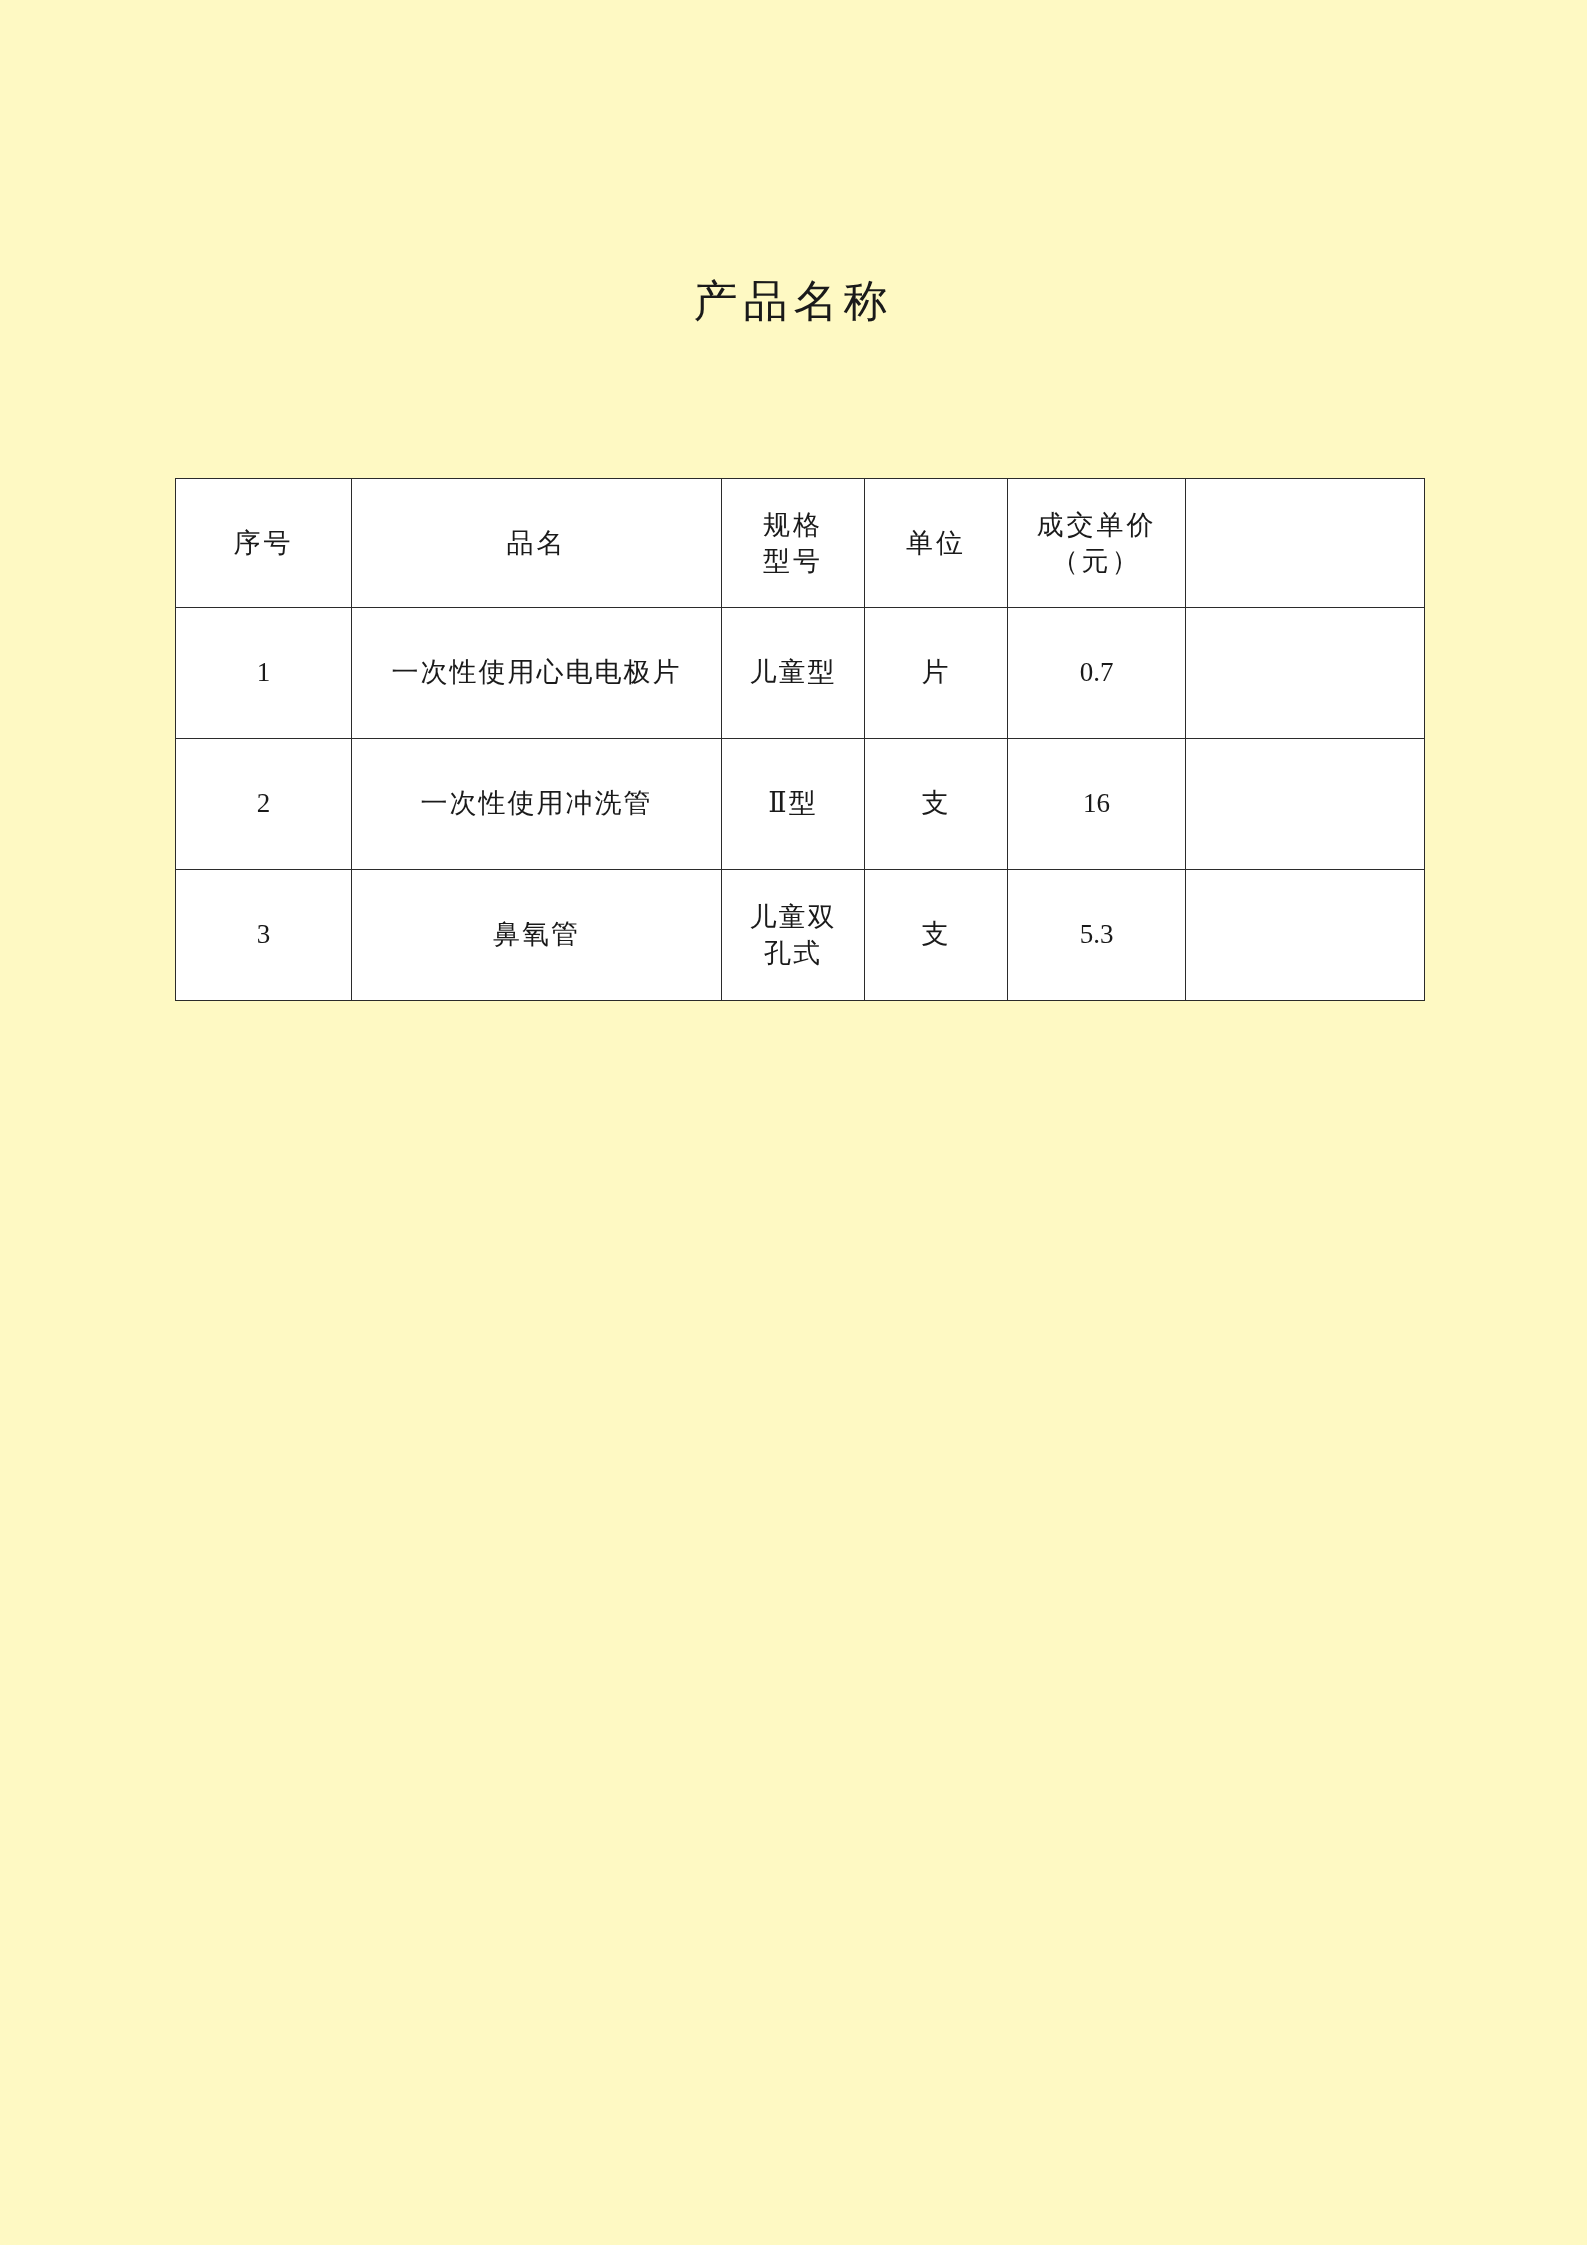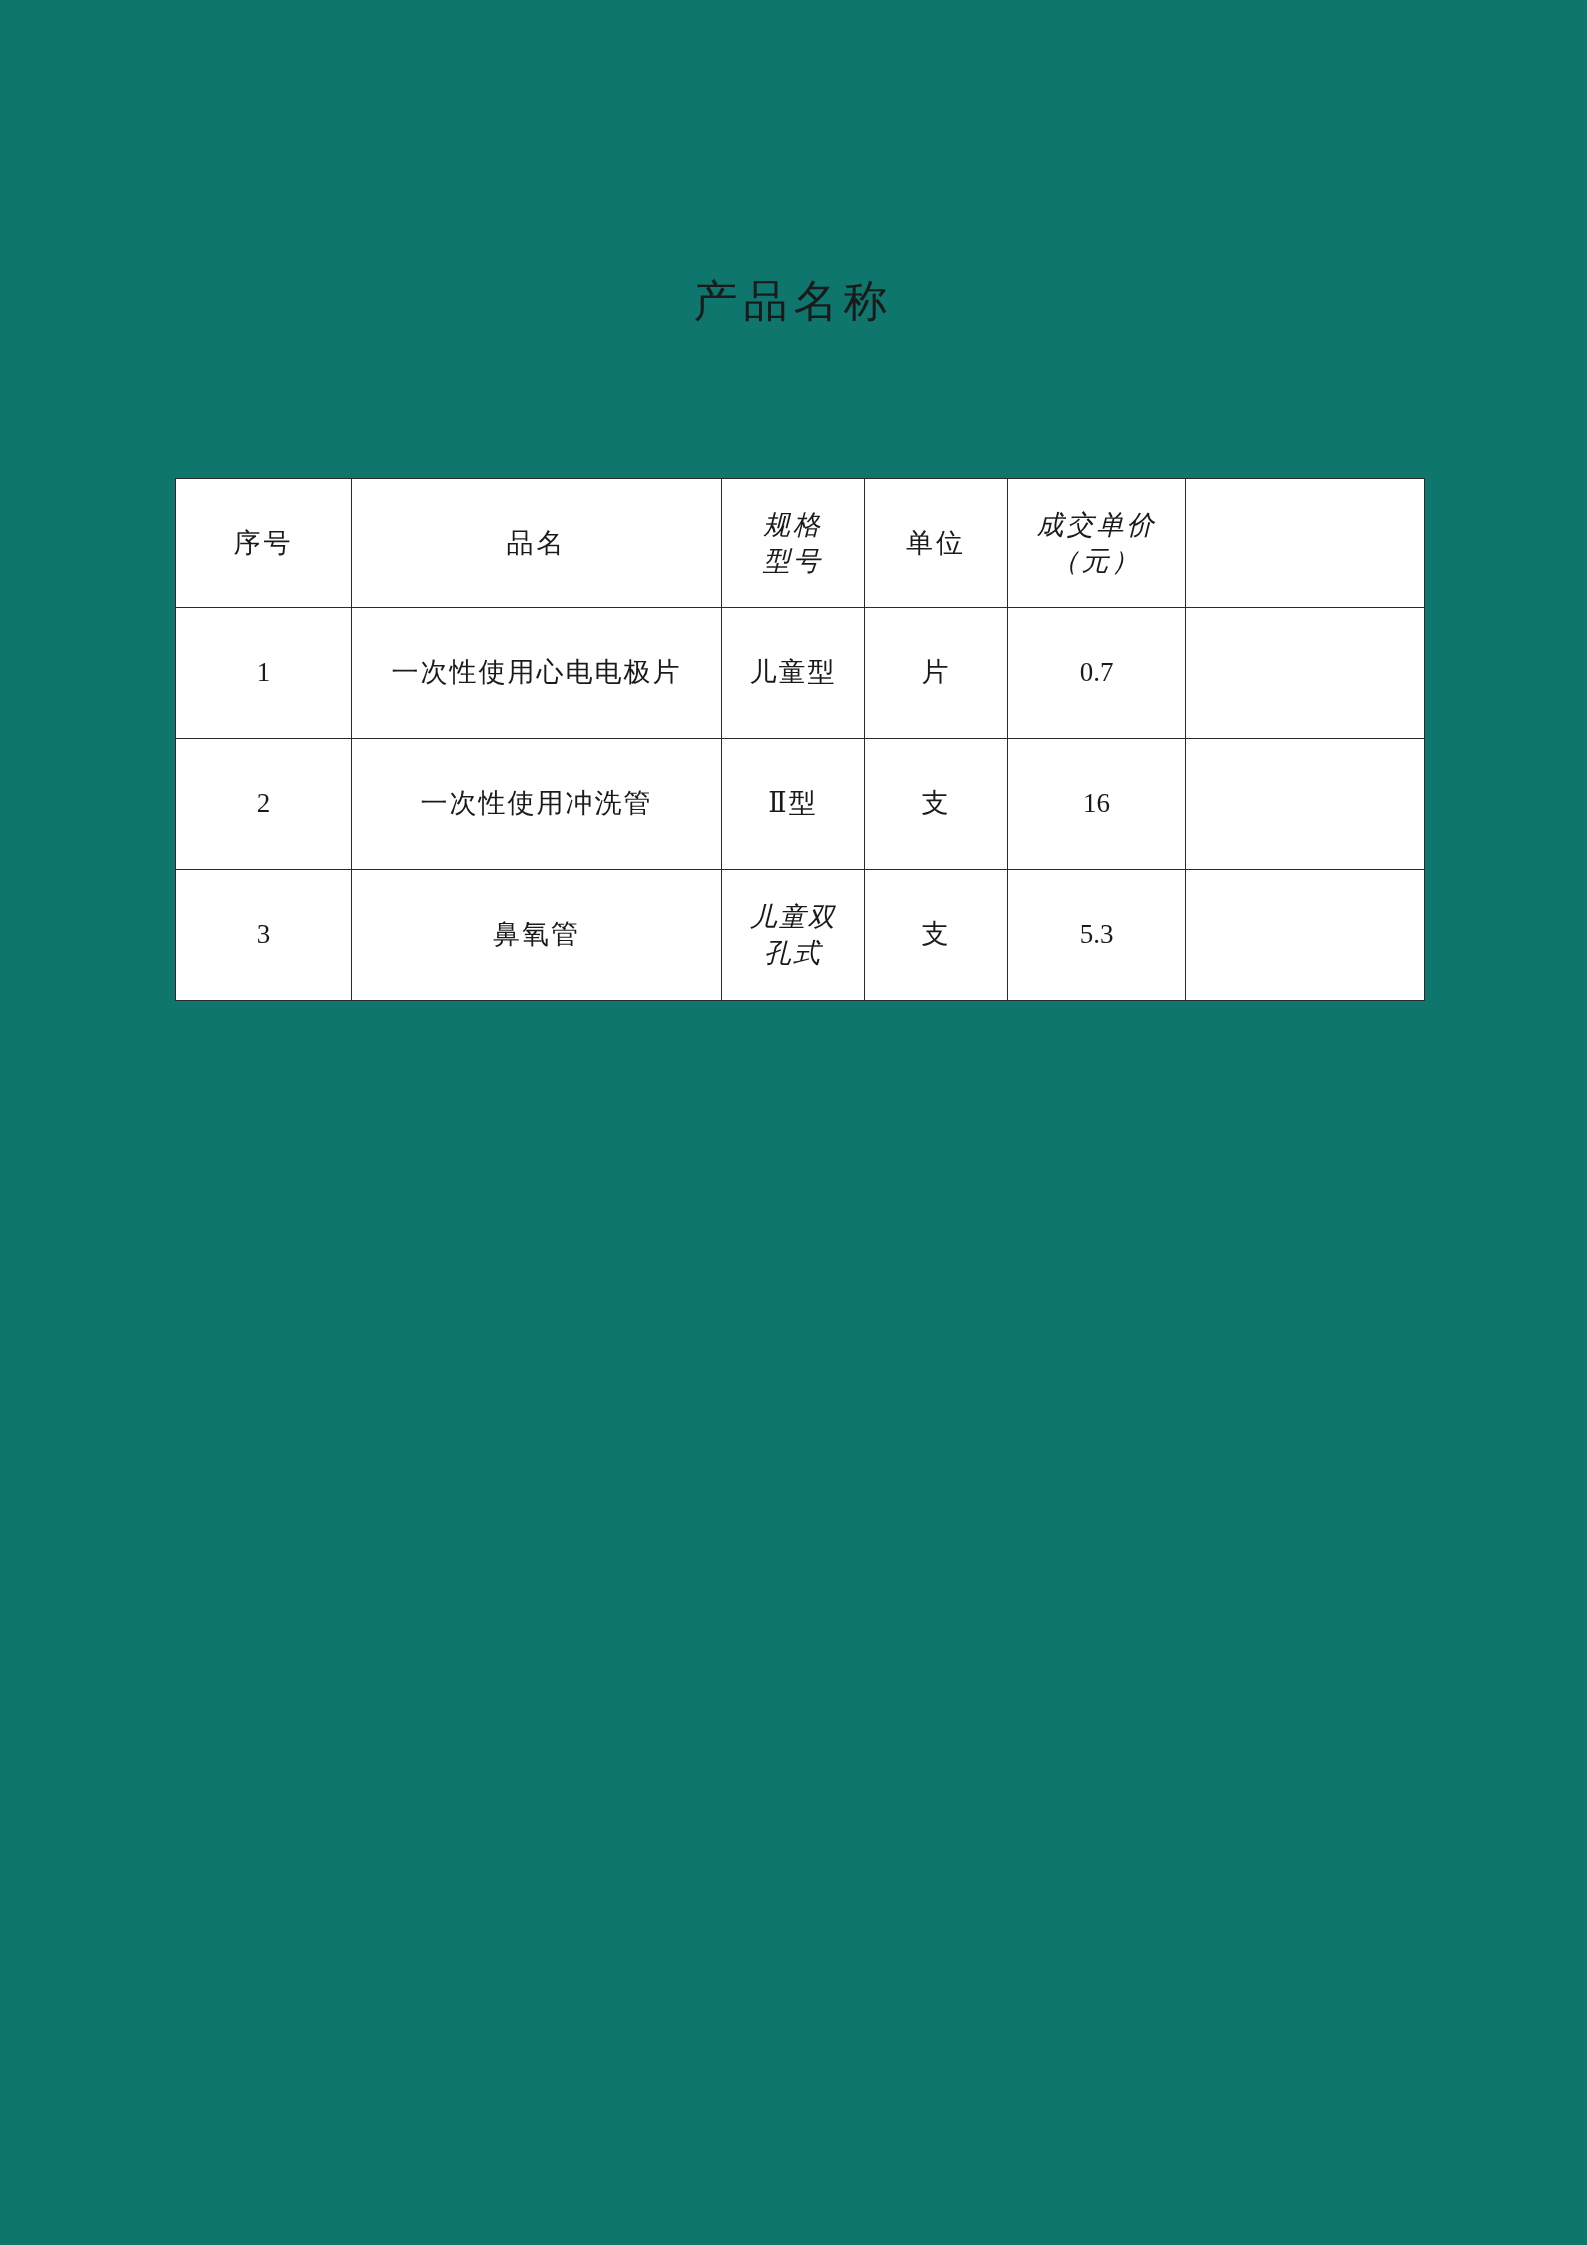--- a/index.html
+++ b/index.html
@@ -15,21 +15,21 @@
     font-family: "Liberation Serif", "DejaVu Serif", serif;
     color: #1a1a1a;
     overflow: hidden;
   }
   .page {
     position: absolute;
     left: 0;
     top: 0;
     width: 1587px;
     height: 2245px;
-    background: #0f766e;
+    background: #fef9c3;
   }
   .doc-title {
     position: absolute;
     left: 0;
     top: 272px;
     width: 1587px;
     text-align: center;
     font-size: 44px;
     letter-spacing: 6px;
     font-family: "Liberation Serif", "DejaVu Serif", serif;
@@ -83,21 +83,20 @@
   }
   td.price {
     font-family: "Liberation Sans", sans-serif;
     font-size: 30px;
     font-weight: 700;
     letter-spacing: 0;
   }
   td.spec-two-line,
   td.head-two-line {
     line-height: 1.35;
-    font-style: italic;
   }
   .two-line {
     display: block;
     white-space: pre-line;
   }
   td.roman-spec {
     letter-spacing: 2px;
     margin-top: 30px;
   }
   td.blank-cell { }

